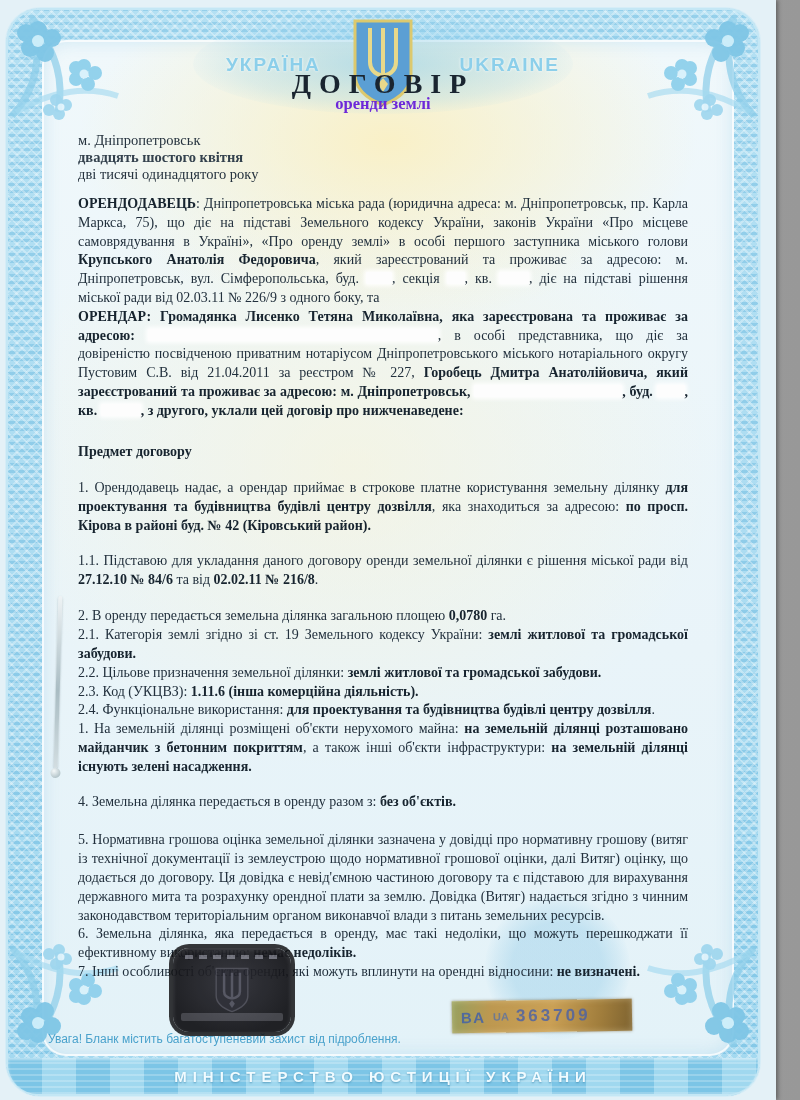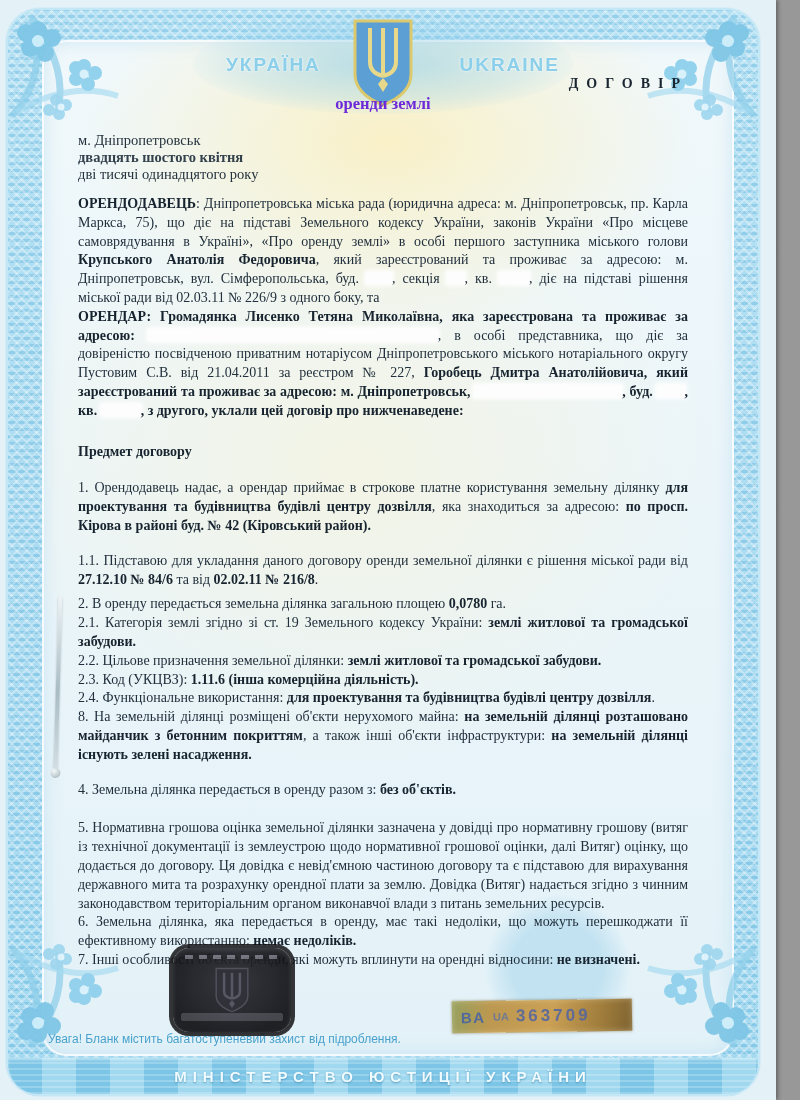--- a/index.html
+++ b/index.html
@@ -66,22 +66,22 @@
   }
   .country{
     position:absolute;top:6px;z-index:1;
     font-family:"Liberation Sans",sans-serif;font-weight:bold;font-size:19px;
     letter-spacing:2px;color:#8ccfea;text-shadow:0 0 3px rgba(255,255,255,.9);
   }
   .country.left{left:148px;}
   .country.right{right:128px;}
   .emblem{position:absolute;left:50%;top:-30px;margin-left:-32px;width:64px;height:90px;z-index:1;}
   .doc-title{
-    position:absolute;top:28px;left:0;right:0;text-align:right;z-index:2;
-    font-weight:bold;font-size:14px;letter-spacing:8px;color:#1a2530;
+    position:absolute;top:20px;left:0;right:0;text-align:center;z-index:2;
+    font-weight:bold;font-size:28px;letter-spacing:8px;color:#1a2530;
   }
   .doc-subtitle{
     position:absolute;top:46px;left:0;right:0;text-align:center;z-index:2;
     font-weight:bold;font-size:16.5px;color:#6d28d9;
   }
   .dateline{
     display:flex;justify-content:space-between;align-items:baseline;
     margin-top:10px;font-size:14.5px;color:#26333f;flex-direction:column;
   }
   .dateline .mid{color:#33414d;font-weight:bold;}
@@ -296,26 +296,26 @@
       <span class="mid">двадцять шостого квітня</span>
       <span>дві тисячі одинадцятого року</span>
     </div>
 
     <div class="bodytext">
         <div class="para"><span class="b">ОРЕНДОДАВЕЦЬ</span><span>: Дніпропетровська міська рада (юридична адреса: м. Дніпропетровськ, пр. Карла Маркса, 75), що діє на підставі Земельного кодексу України, законів України «Про місцеве самоврядування в Україні», «Про оренду землі» в особі першого заступника міського голови </span><span class="b">Крупського Анатолія Федоровича</span><span>, який зареєстрований та проживає за адресою: м. Дніпропетровськ, вул. Сімферопольська, буд. </span><span class="redact" style="width: 26px;"></span><span>, секція </span><span class="redact" style="width: 18px;"></span><span>, кв. </span><span class="redact" style="width: 30px;"></span><span>, діє на підставі рішення міської ради від 02.03.11 № 226/9 з одного боку, та</span></div>
         <div class="para"><span class="b">ОРЕНДАР: Громадянка Лисенко Тетяна Миколаївна, яка зареєстрована та проживає за адресою: </span><span class="redact" style="width: 290px;"></span><span>, в особі представника, що діє за довіреністю посвідченою приватним нотаріусом Дніпропетровського міського нотаріального округу Пустовим С.В. від 21.04.2011 за реєстром № 227, </span><span class="b">Горобець Дмитра Анатолійовича, який зареєстрований та проживає за адресою: м. Дніпропетровськ, </span><span class="redact" style="width: 148px;"></span><span class="b">, буд. </span><span class="redact" style="width: 28px;"></span><span class="b">, кв. </span><span class="redact" style="width: 40px;"></span><span class="b">, з другого, уклали цей договір про нижченаведене:</span></div>
         <div class="heading" style="margin-top: 22px;"><span class="b">Предмет договору</span></div>
         <div class="para" style="margin-top: 18px;"><span>1. Орендодавець надає,  а орендар приймає в  строкове  платне користування земельну ділянку </span><span class="b">для проектування та будівництва будівлі центру дозвілля</span><span>, яка знаходиться за адресою:  </span><span class="b">по просп. Кірова в районі  буд. № 42 (Кіровський район).</span></div>
         <div class="para" style="margin-top: 16px;"><span>1.1. Підставою для укладання даного договору оренди земельної ділянки є рішення міської ради від </span><span class="b">27.12.10 № 84/6</span><span> та від </span><span class="b">02.02.11 № 216/8</span><span>.</span></div>
-        <div class="para" style="margin-top: 6px;"><span>2. В оренду передається земельна ділянка загальною  площею </span><span class="b">0,0780</span><span> га.</span></div>
+        <div class="para" style="margin-top: 18px;"><span>2. В оренду передається земельна ділянка загальною  площею </span><span class="b">0,0780</span><span> га.</span></div>
         <div class="para"><span>2.1.  Категорія  землі  згідно  зі  ст.  19  Земельного  кодексу  України:  </span><span class="b">землі житлової та громадської забудови.</span></div>
         <div class="para"><span>2.2. Цільове призначення земельної ділянки: </span><span class="b">землі житлової та громадської забудови.</span></div>
         <div class="para"><span>2.3. Код (УКЦВЗ): </span><span class="b">1.11.6 (інша комерційна діяльність).</span></div>
         <div class="para"><span>2.4.  Функціональне  використання:  </span><span class="b">для  проектування  та  будівництва  будівлі  центру дозвілля</span><span>.</span></div>
-        <div class="para"><span>8. На земельній ділянці розміщені  об'єкти  нерухомого  майна: </span><span class="b">на земельній ділянці розташовано майданчик з бетонним покриттям</span><span>, а також інші об'єкти інфраструктури: </span><span class="b">на земельній ділянці існують зелені насадження.</span></div>
+        <div class="para"><span>1. На земельній ділянці розміщені  об'єкти  нерухомого  майна: </span><span class="b">на земельній ділянці розташовано майданчик з бетонним покриттям</span><span>, а також інші об'єкти інфраструктури: </span><span class="b">на земельній ділянці існують зелені насадження.</span></div>
         <div class="para" style="margin-top: 16px;"><span>4. Земельна ділянка передається в оренду разом з: </span><span class="b">без об'єктів.</span></div>
         <div class="para" style="margin-top: 20px;"><span>5. Нормативна  грошова  оцінка  земельної  ділянки зазначена у довідці про нормативну грошову (витяг із технічної документації із землеустрою щодо нормативної грошової оцінки, далі Витяг) оцінку, що додається до договору. Ця довідка є невід'ємною частиною договору та є підставою для вирахування державного мита та розрахунку орендної плати за землю. Довідка (Витяг) надається згідно з чинним законодавством територіальним органом виконавчої влади з питань земельних ресурсів.</span></div>
         <div class="para"><span>6. Земельна ділянка,  яка  передається  в  оренду,  має такі недоліки, що можуть перешкоджати її ефективному використанню: </span><span class="b">немає недоліків.</span></div>
         <div class="para"><span>7. Інші особливості об'єкта оренди,  які можуть  вплинути  на  орендні  відносини: </span><span class="b">не визначені.</span></div>
       </div>
 
     <div class="notice">Увага! Бланк містить багатоступеневий захист від підроблення.</div>
   </div>
 
   <div class="stamp">

